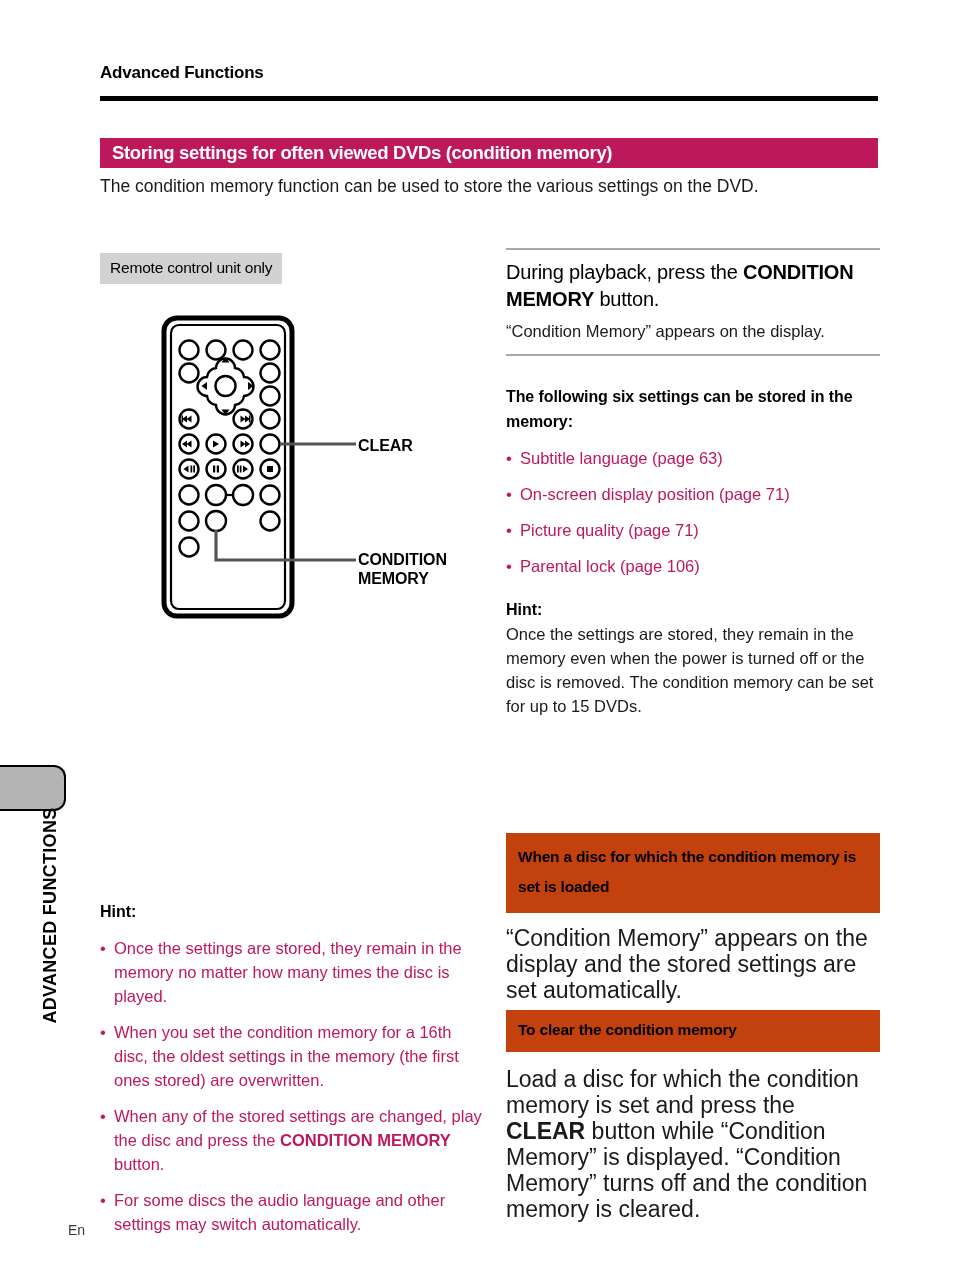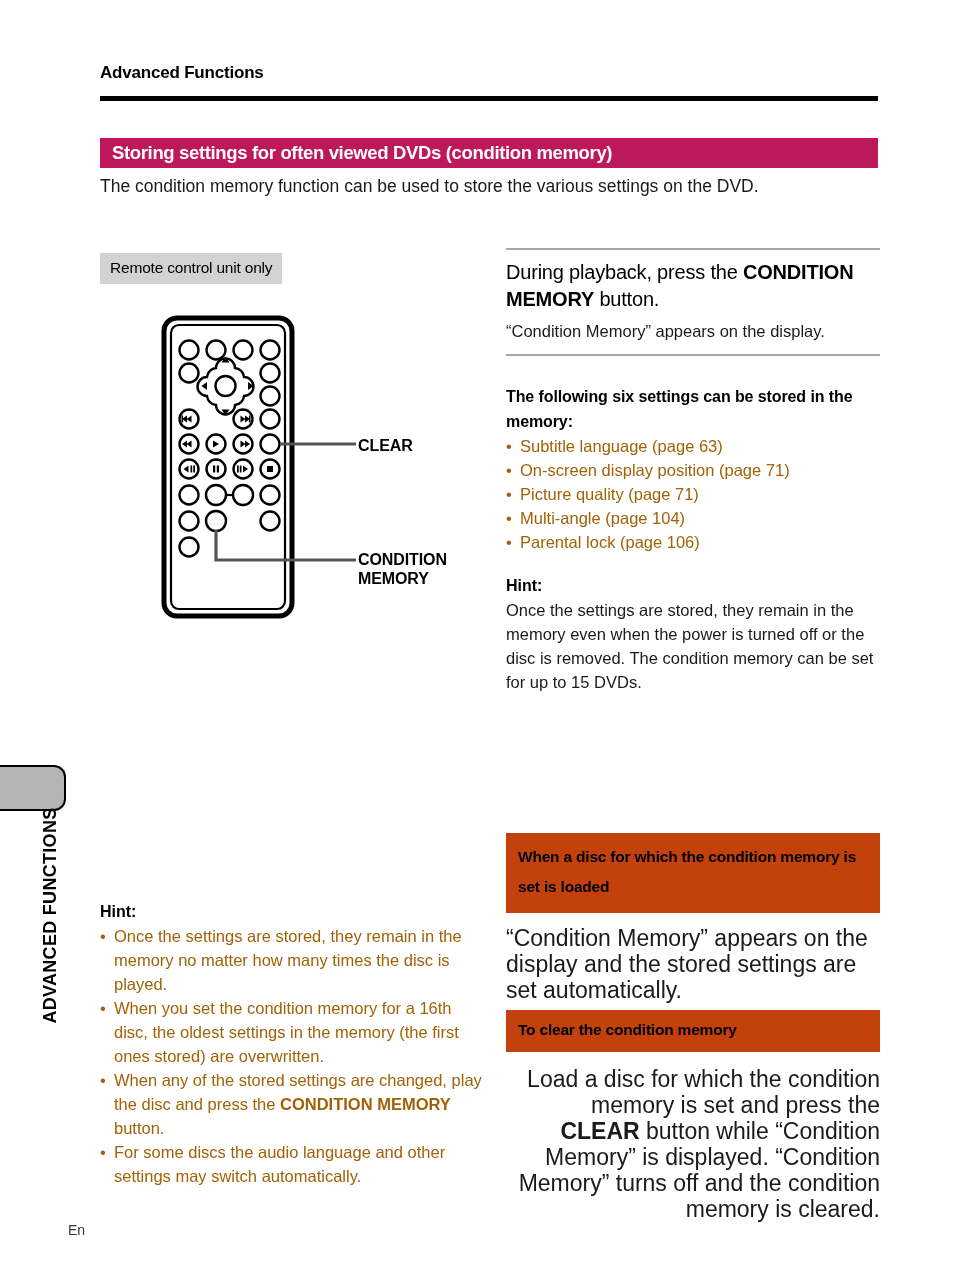--- a/index.html
+++ b/index.html
@@ -106,23 +106,24 @@
     font-size: 16.5px;
     line-height: 24px;
     color: #1a1a1a;
   }
   .body-text.lg { font-size: 23px; line-height: 26px; }
 
   ul.dots { list-style: none; margin: 0; padding: 0; }
   ul.dots li {
     font-size: 16.5px;
     line-height: 24px;
-    color: #a16207;
+    color: #be185d;
     padding-left: 14px;
     position: relative;
+    margin-top: 12px;
   }
   ul.dots li::before {
     content: "\2022";
     position: absolute;
     left: 0;
     top: 0;
   }
 
   .hint-label { font-size: 16px; font-weight: bold; line-height: 24px; }
 
@@ -309,38 +310,37 @@
 
   <div class="rule-thin"></div>
 
   <div style="height:28px;"></div>
 
   <div class="body-head">The following six settings can be stored in the memory:</div>
   <ul class="dots">
     <li>Subtitle language (page 63)</li>
     <li>On-screen display position (page 71)</li>
     <li>Picture quality (page 71)</li>
-    <li>Multi-angle (page 104)</li>
     <li>Parental lock (page 106)</li>
   </ul>
 
   <div style="height:20px;"></div>
 
   <div class="hint-label">Hint:</div>
   <div class="body-text">Once the settings are stored, they remain in the memory even when the power is turned off or the disc is removed.  The condition memory can be set for up to 15 DVDs.</div>
 </div>
 
 <div style="position:absolute; left:506px; top:833px; width:374px;">
   <div class="gray-block">When a disc for which the condition memory is set is loaded</div>
   <div class="body-text lg" style="margin-top:12px;">“Condition Memory” appears on the display and the stored settings are set automatically.</div>
 </div>
 
 <div style="position:absolute; left:506px; top:1010px; width:374px;">
   <div class="gray-block" style="line-height:22px;">To clear the condition memory</div>
-  <div class="body-text lg" style="margin-top:14px;text-align:right;">
+  <div class="body-text lg" style="margin-top:14px;">
     <span>Load a disc for which the condition memory is set and press the </span><b>CLEAR</b><span> button while “Condition Memory” is displayed.  “Condition Memory” turns off and the condition memory is cleared.</span>
   </div>
 </div>
 
 <div class="side-tab-box"></div>
 <div class="side-tab-text">ADVANCED FUNCTIONS</div>
 
 <div class="folio">En</div>
 
 </body></html>

